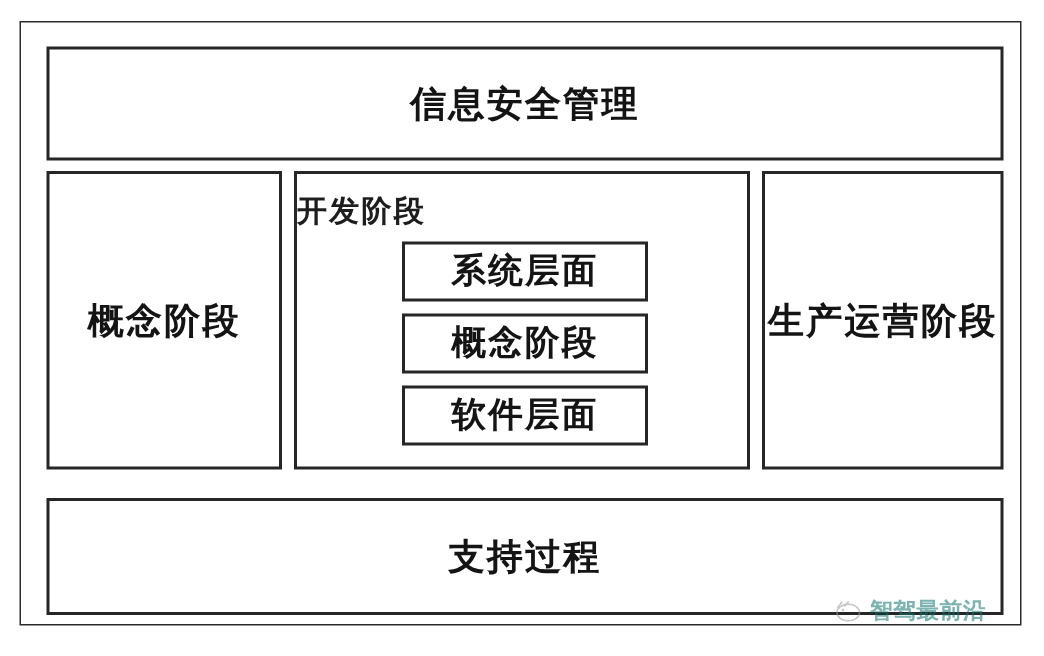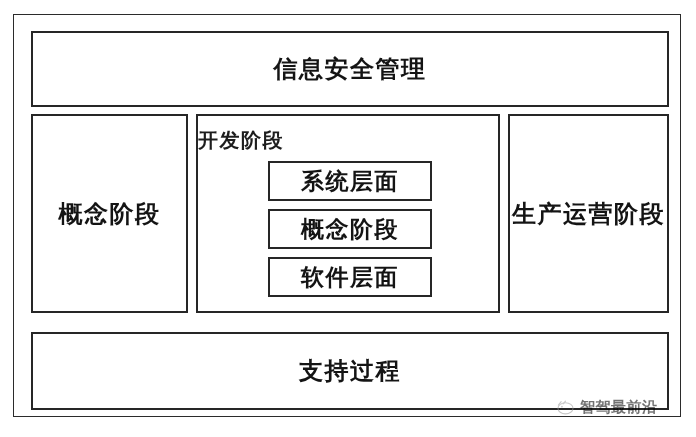--- a/index.html
+++ b/index.html
@@ -158,21 +158,21 @@
   #watermark .wm-logo {
     width: 19px;
     height: 19px;
     flex: 0 0 auto;
   }
 
   #watermark .wm-text {
     font-size: 15px;
     font-weight: bold;
     letter-spacing: 0.5px;
-    color: #000000;
+    color: #0f766e;
     white-space: nowrap;
     line-height: 1;
   }
 </style>
 </head>
 <body>
 
 <div id="canvas">
 
   <div class="outer-frame">

